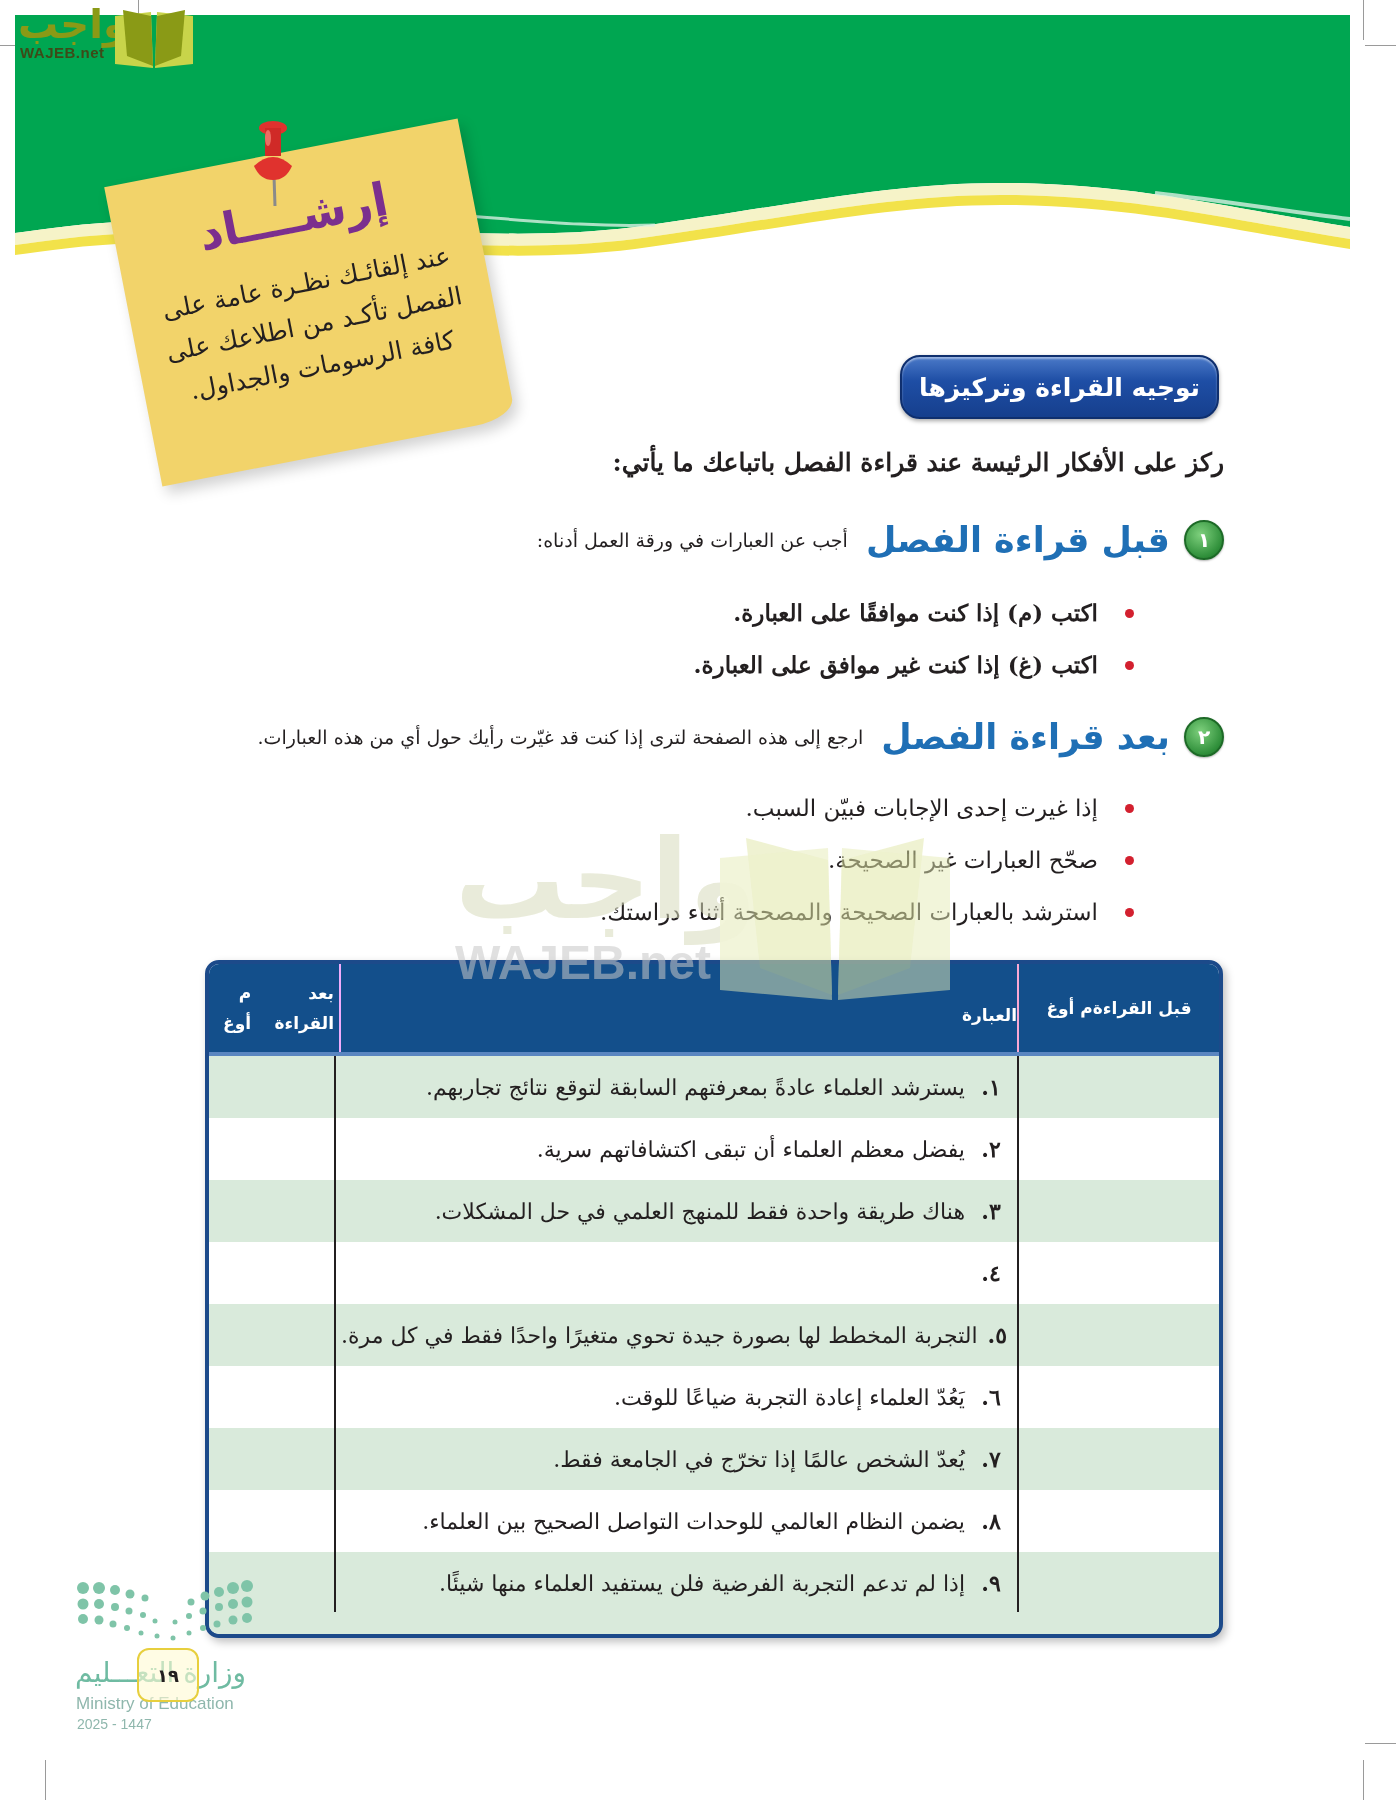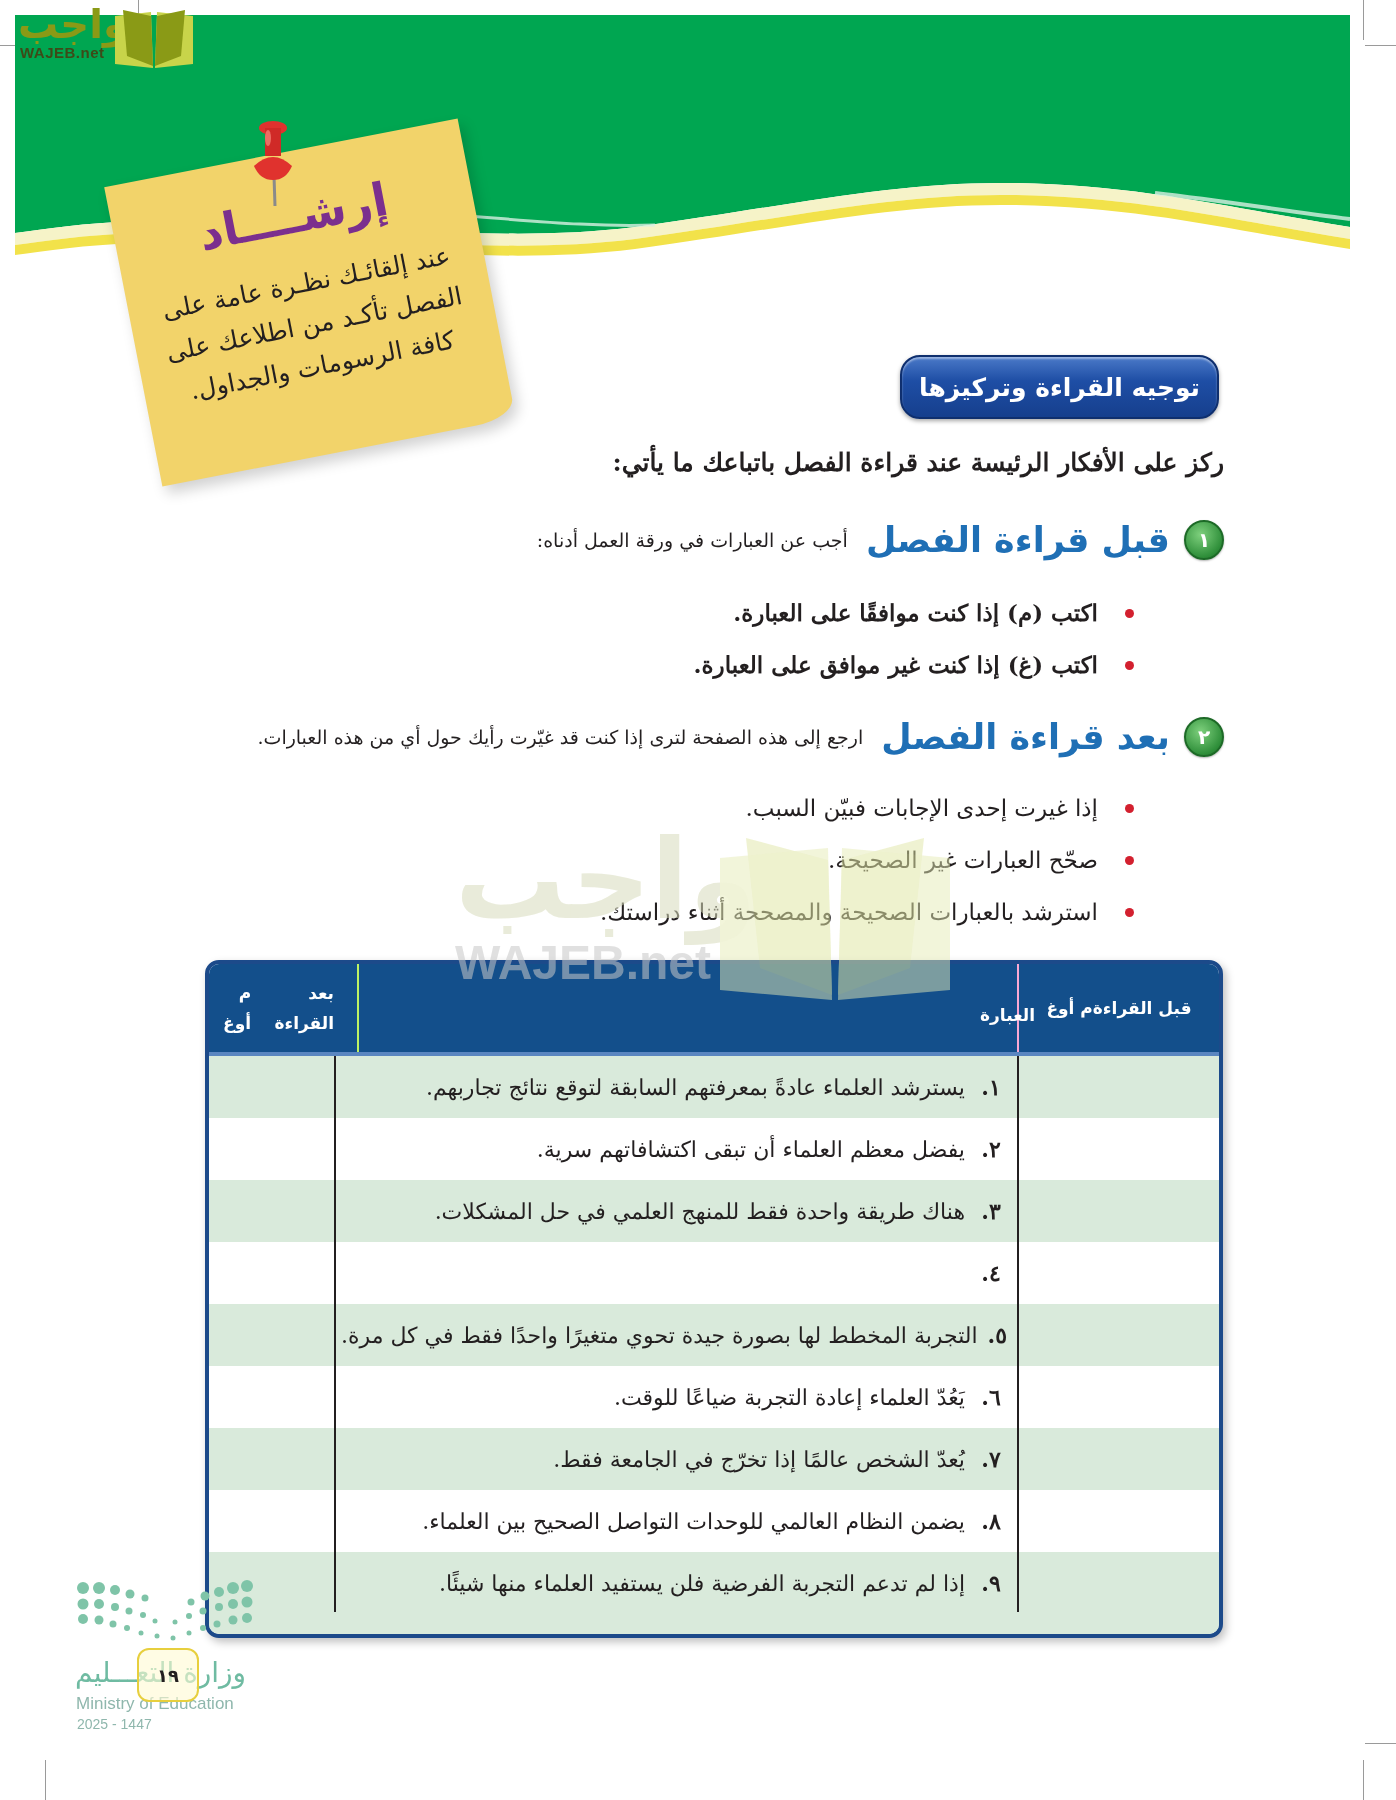--- a/index.html
+++ b/index.html
@@ -81,21 +81,21 @@
     box-shadow:3px 4px 8px rgba(0,0,0,0.25);
     background:#fff;
   }
   .thead {
     position:absolute; left:0; right:0; top:0; height:88px;
     background:#134f8b; color:#fff; direction:rtl;
     border-bottom:4px solid #5a86c0;
   }
   .th { position:absolute; top:0; height:88px; display:flex; flex-direction:row; align-items:center; justify-content:center; font-size:17px; font-weight:bold; line-height:30px; }
   .th-before { right:0; width:200px; border-left:2px solid #f9a8d4; }
-  .th-stmt { right:184px; width:676px; border-left:2px solid #bef264; justify-content:flex-start; padding-top:14px; height:74px; }
+  .th-stmt { right:202px; width:676px; border-left:2px solid #f0abfc; justify-content:flex-start; padding-top:14px; height:74px; }
   .th-after { left:0; width:125px; }
   .tbody { position:absolute; left:0; right:0; top:92px; bottom:0; direction:rtl; }
   .tr { position:relative; height:62px; }
   .tr.alt { background:#d9eadb; }
   .td-before { position:absolute; right:0; width:200px; top:0; bottom:0; }
   .td-stmt { position:absolute; right:202px; width:676px; top:0; bottom:0; display:flex; align-items:center; font-size:22px; font-family:"DejaVu Serif", serif; white-space:nowrap; }
   .td-stmt .num { width:52px; text-align:center; font-weight:bold; }
   .td-after { position:absolute; left:0; width:125px; top:0; bottom:0; }
   .vline { position:absolute; top:92px; bottom:22px; width:2px; background:#231f20; }
   

